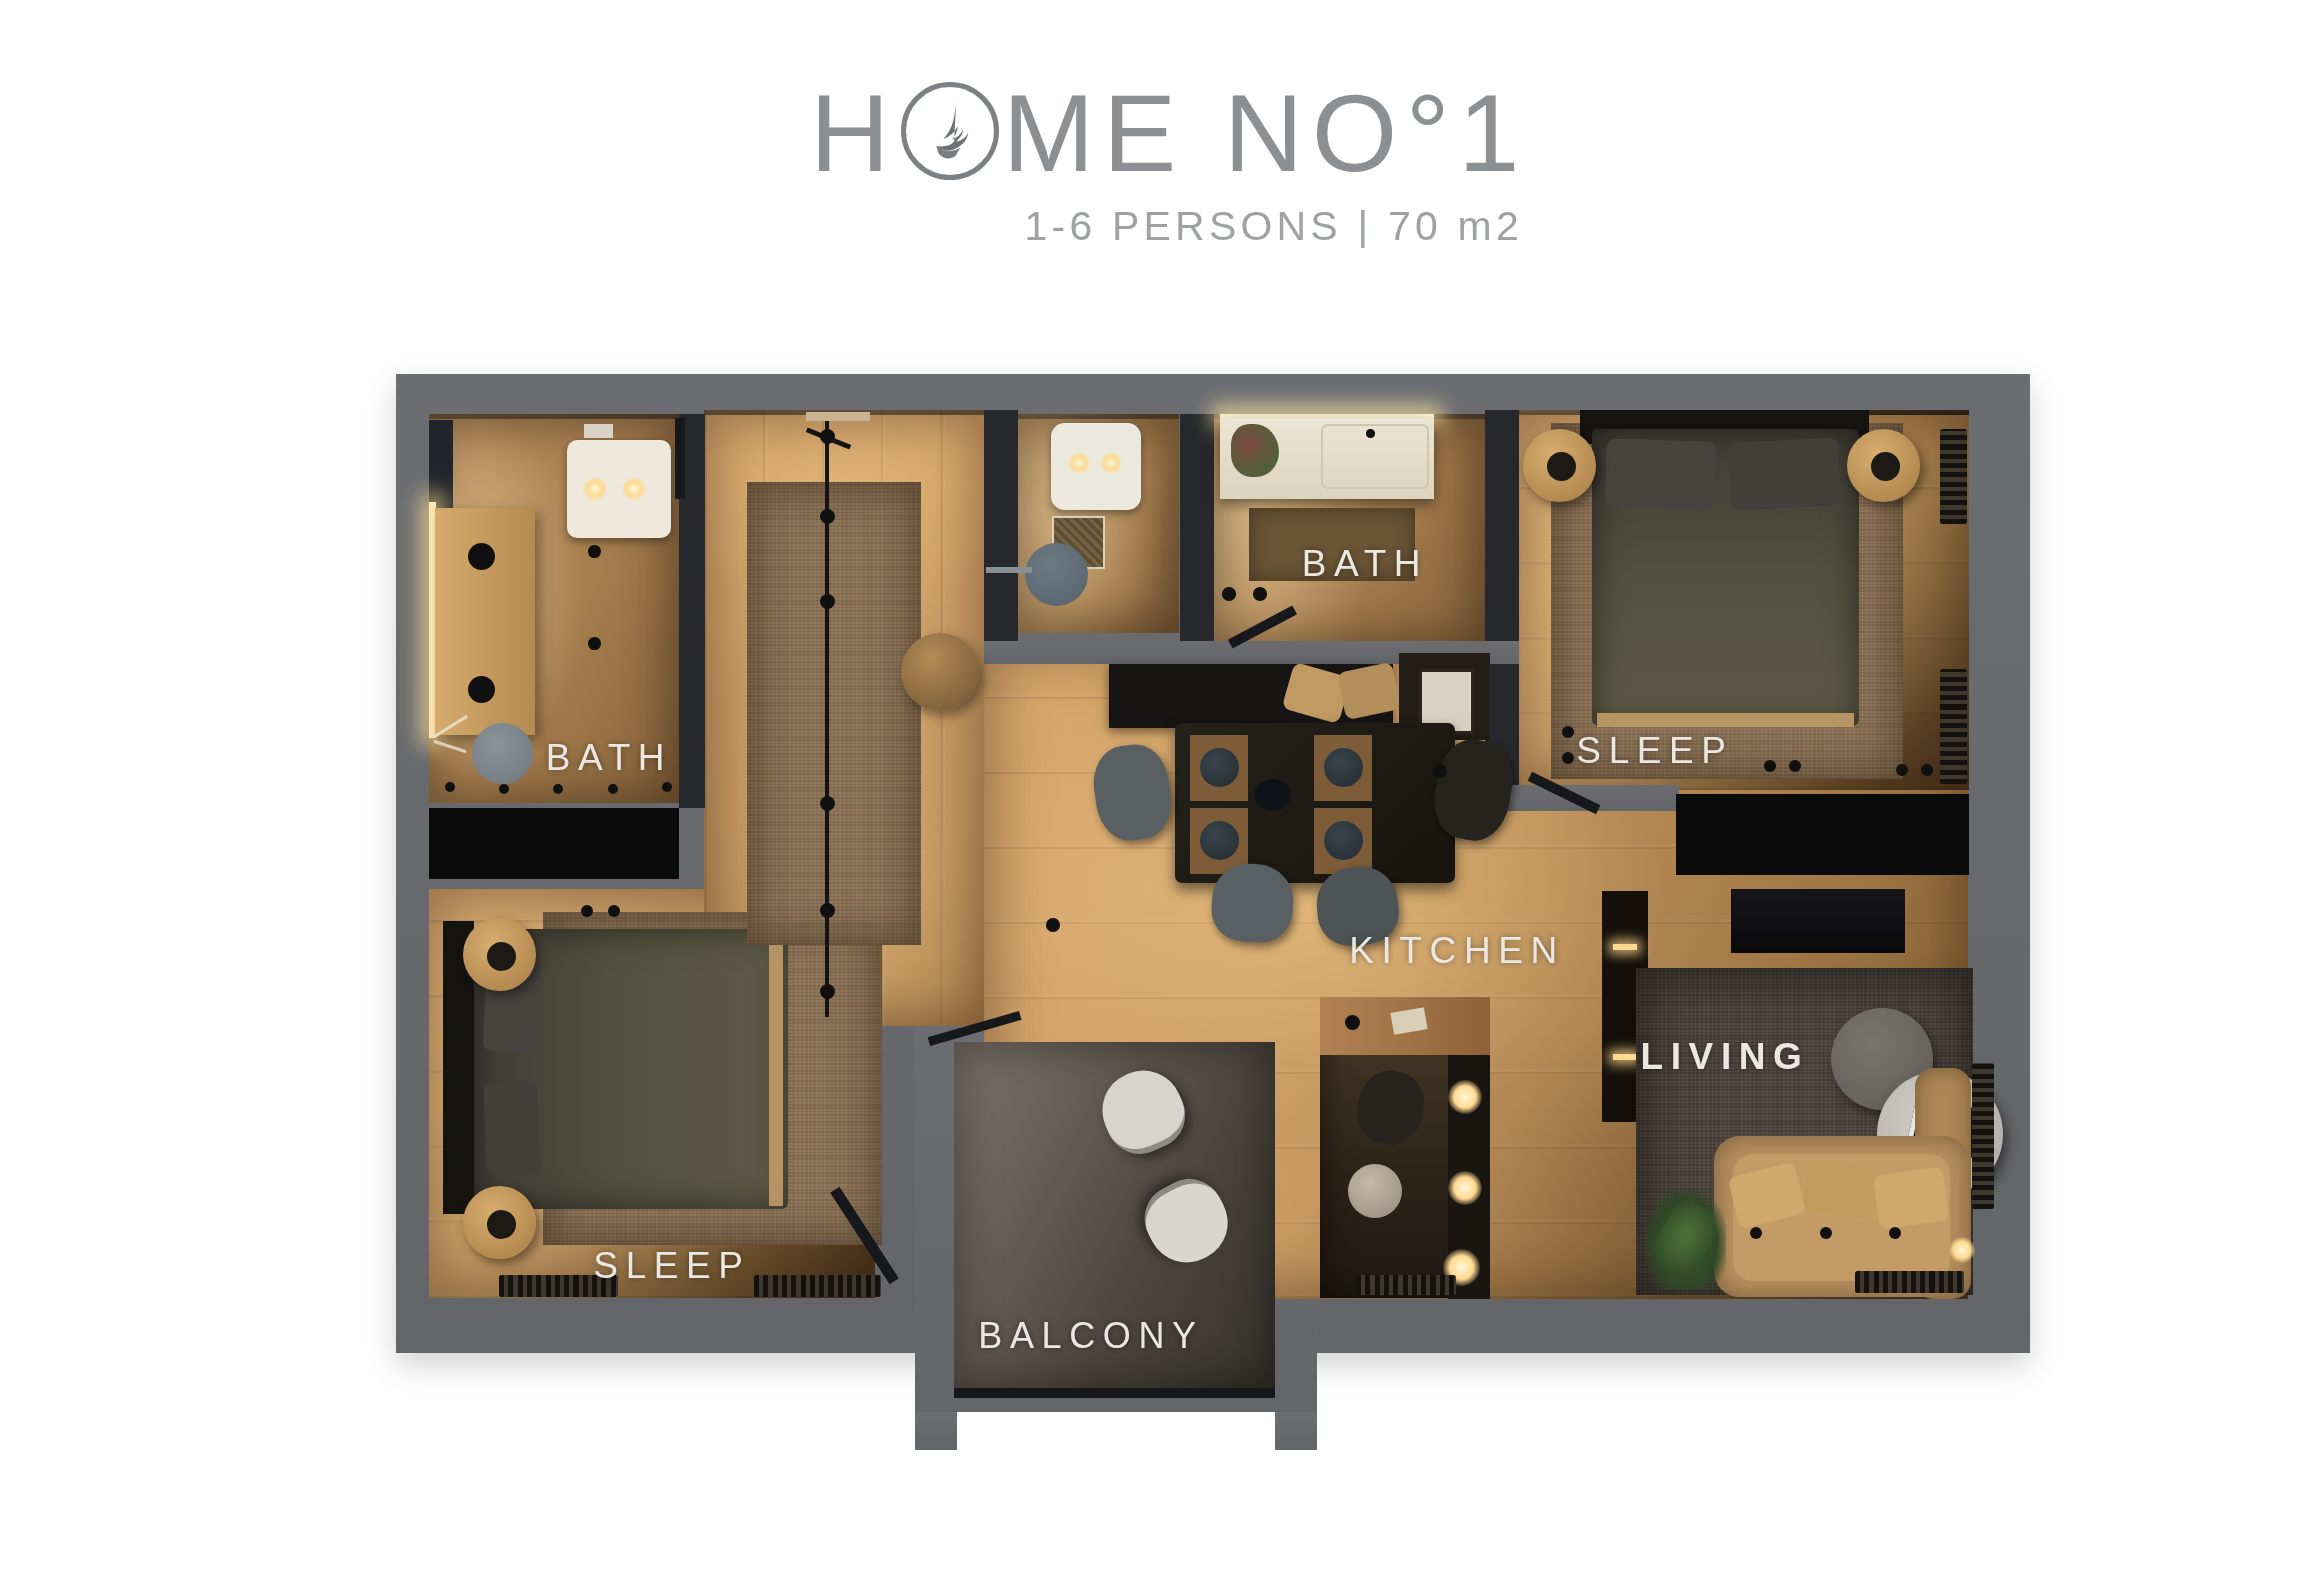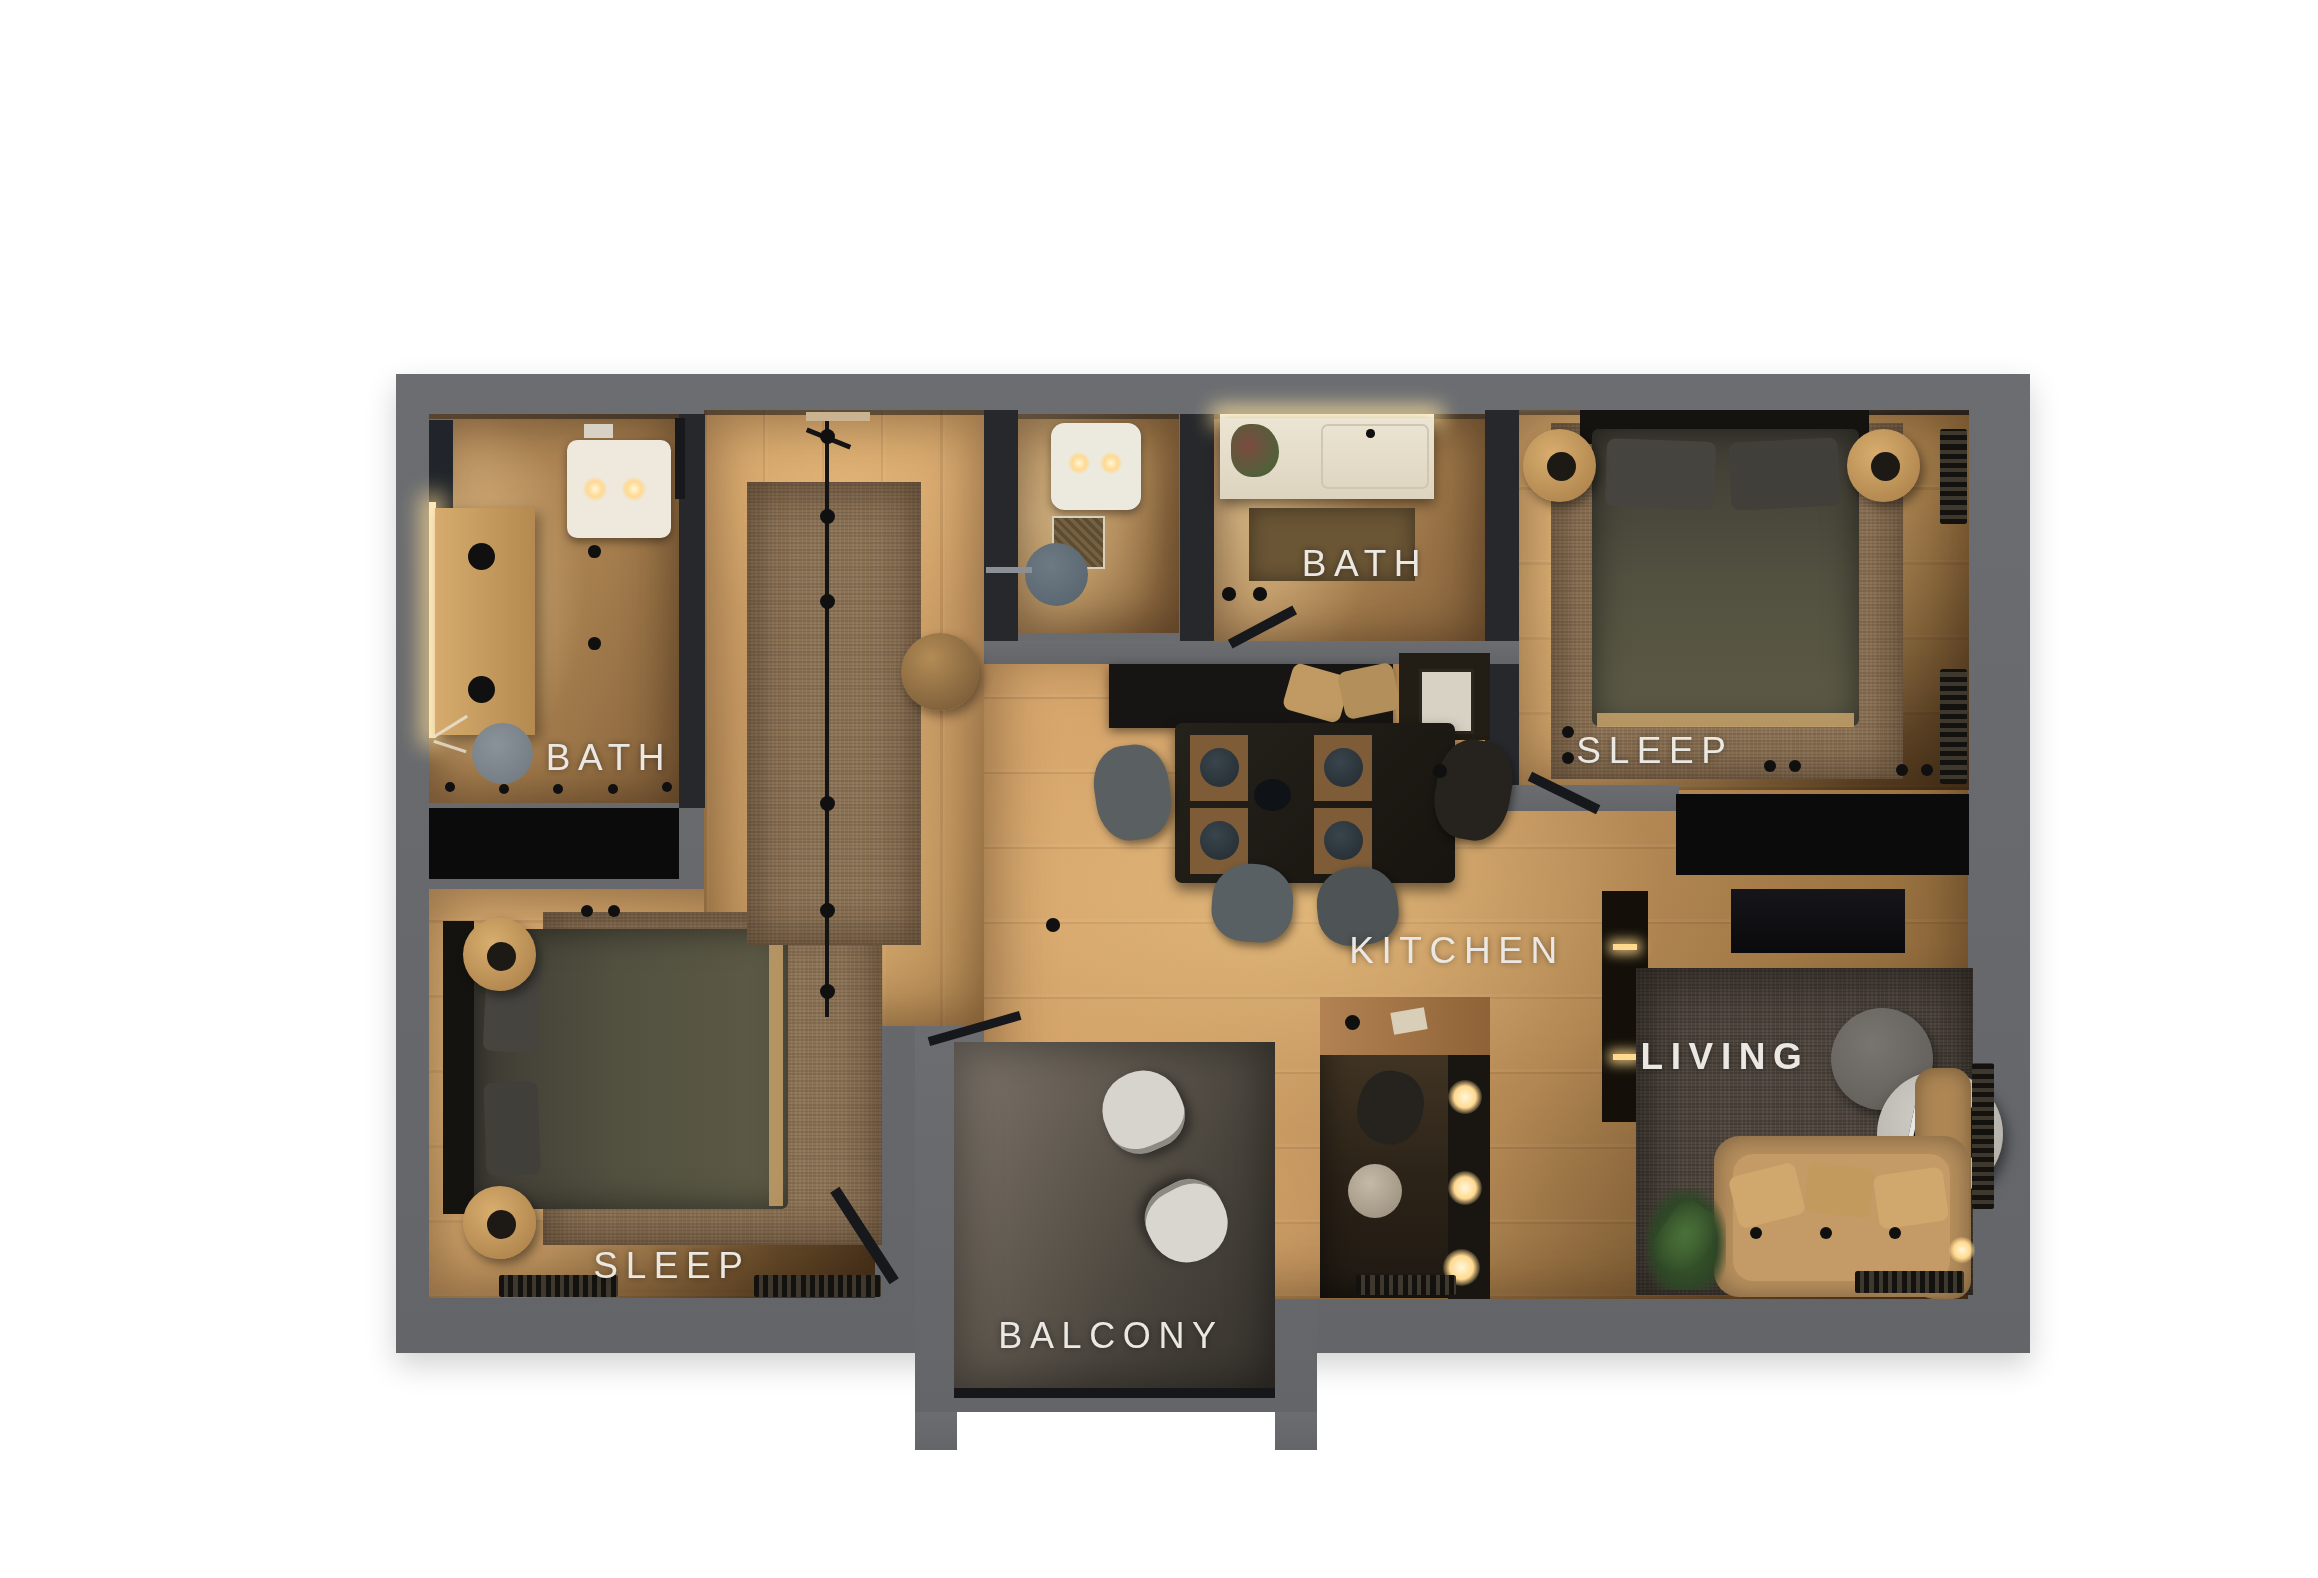--- a/index.html
+++ b/index.html
@@ -64,20 +64,31 @@
 
   
   .room-label{position:absolute;transform:translate(-50%,-50%);color:#ebe8e3;font-size:37px;
     font-weight:400;letter-spacing:7.6px;white-space:nowrap;text-shadow:0 0 6.8px rgba(0,0,0,.4);}
 </style>
 </head>
 <body>
 
 <div id="canvas">
 
+  <div class="header">
+    <div class="title">
+      <span>H</span><span class="o-logo"><svg viewBox="0 0 100 100">
+            <g fill="#6f7276">
+              <path d="M58 10 C56 33 52 50 40 62 C50 58 56 52 60 44 C60 50 58 56 52 63 C60 60 65 55 68 48 C68 54 64 60 58 66 C66 64 72 59 75 53 C74 62 68 70 58 75 C48 80 38 79 30 72 C42 74 50 71 55 66 Z"></path>
+              <path d="M30 72 C40 80 54 81 64 74 L57 86 C49 92 39 90 33 82 Z" opacity="0.92"></path>
+            </g>
+          </svg></span><span>ME NO°1</span>
+    </div>
+    <div class="subtitle">1-6 PERSONS | 70 m2</div>
+  </div>
 
   <div class="abs wall plan-shadow" style="left:396px;top:374px;width:1634px;height:979px;"></div>
   <div class="abs wall" style="left:915px;top:1021px;width:402px;height:391px;"></div>
   <div class="abs wall" style="left:915px;top:1412px;width:42px;height:38px;"></div>
   <div class="abs wall" style="left:1275px;top:1412px;width:42px;height:38px;"></div>
 
   <div class="abs tan room-top-edge" style="left:429px;top:414px;width:250px;height:384px;"></div>
 
   <div class="abs blackbox" style="left:429px;top:808px;width:250px;height:71px;"></div>
 
@@ -256,16 +267,16 @@
   <div class="abs leaf" style="left:927px;top:1024px;width:95px;height:8.5px;transform:rotate(-16deg);"></div>
   <div class="abs" style="left:1103px;top:1071px;width:80px;height:75px;background:#d7d4ce;border-radius:48% 48% 42% 42%;transform:rotate(-24deg);border-bottom:6.8px solid #8d8a84;box-shadow:3.4px 5.1px 10.2px rgba(0,0,0,.45);"></div>
   <div class="abs" style="left:1147px;top:1181px;width:80px;height:75px;background:#d9d6d0;border-radius:48% 48% 42% 42%;transform:rotate(152deg);border-bottom:6.8px solid #8d8a84;box-shadow:3.4px 5.1px 10.2px rgba(0,0,0,.45);"></div>
 
   <div class="room-label" style="left:609px;top:758px;">BATH</div>
   <div class="room-label" style="left:1365px;top:564px;">BATH</div>
   <div class="room-label" style="left:1655px;top:751px;">SLEEP</div>
   <div class="room-label" style="left:672px;top:1266px;">SLEEP</div>
   <div class="room-label" style="left:1457px;top:951px;">KITCHEN</div>
   <div class="room-label" style="left:1725px;top:1057px;font-weight:bold;">LIVING</div>
-  <div class="room-label" style="left:1091px;top:1336px;font-size:36px;margin-left:20px;">BALCONY</div>
+  <div class="room-label" style="left:1091px;top:1336px;font-size:36px;">BALCONY</div>
 
 </div>
 
 
 </body></html>

